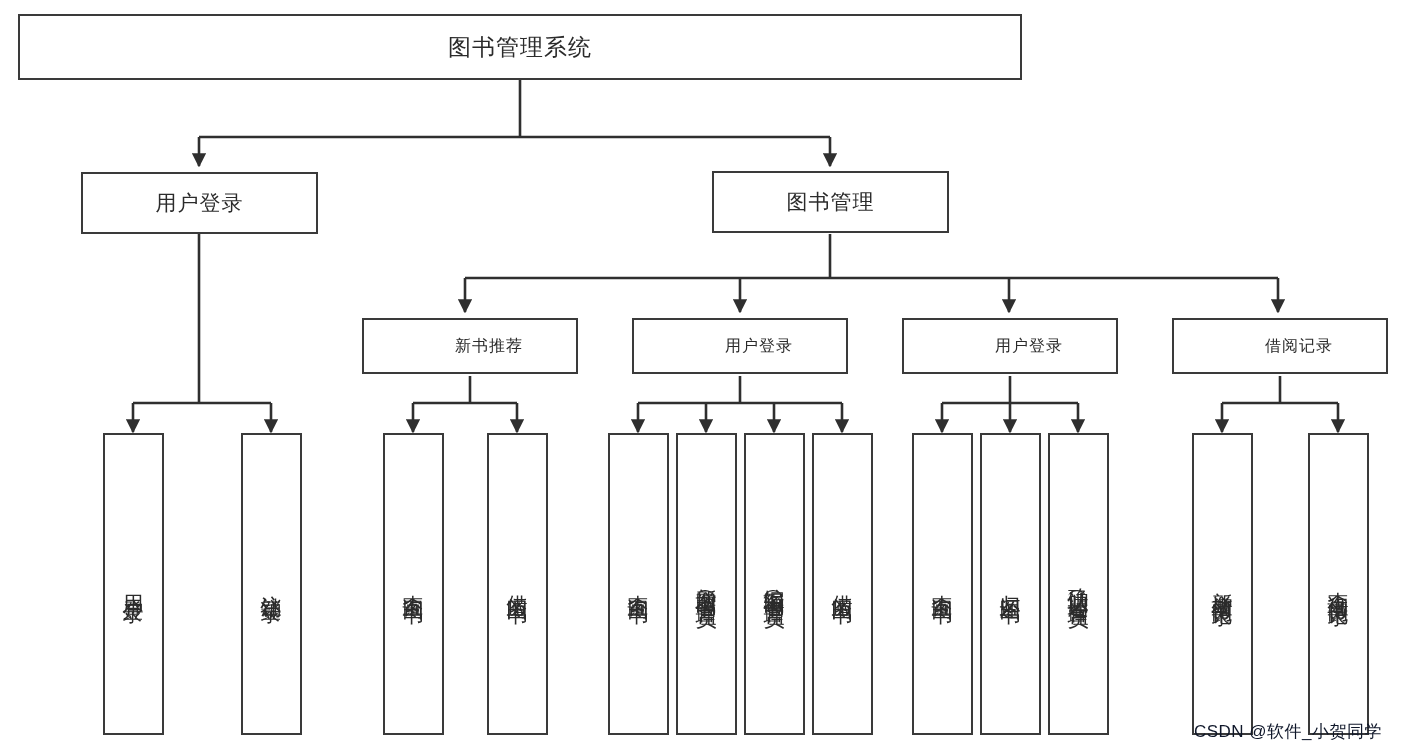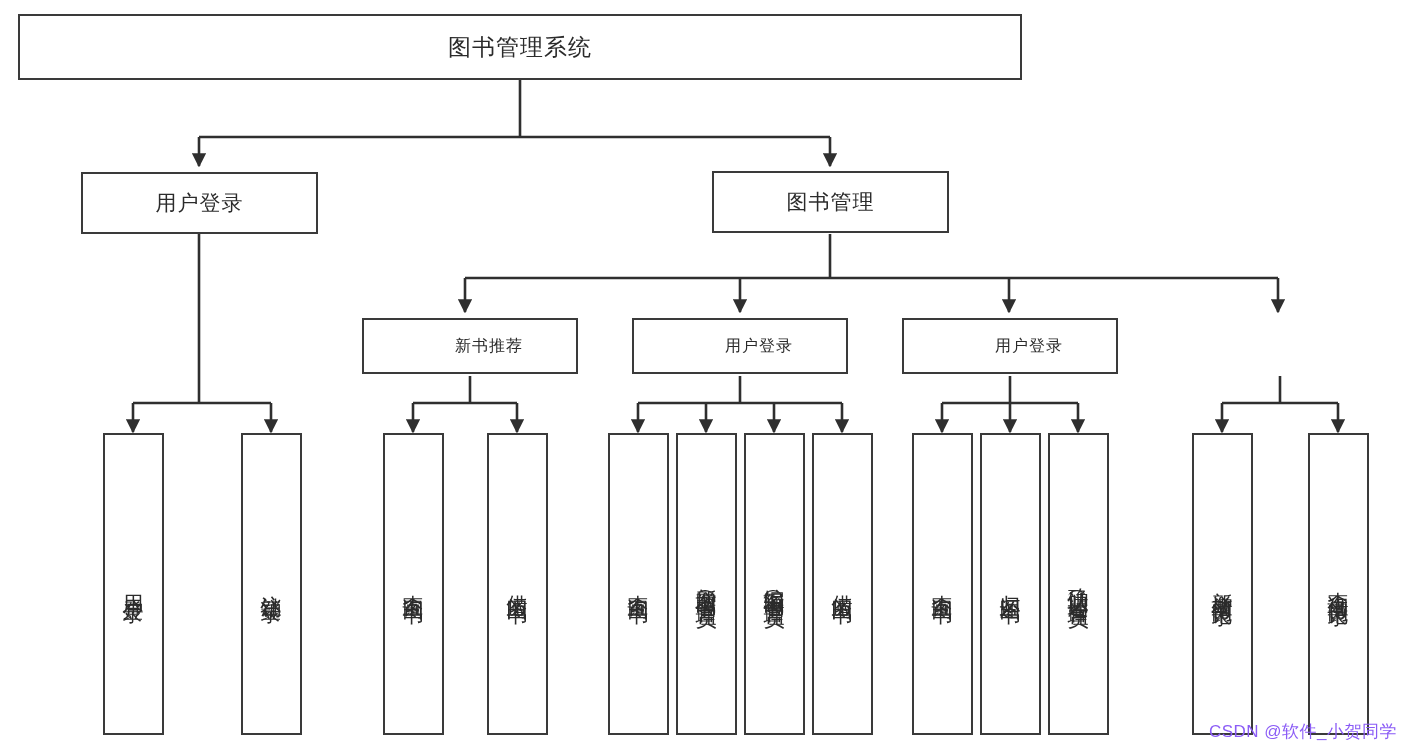--- a/index.html
+++ b/index.html
@@ -60,24 +60,24 @@
     line-height: 1;
     white-space: nowrap;
     display: block;
   }
   .htext {
     white-space: nowrap;
     letter-spacing: 1px;
   }
   #watermark {
     position: absolute;
-    right: 8px;
+    right: 23px;
     bottom: 4px;
     font-size: 17px;
-    color: #8b5cf6;
+    color: #0f172a;
     letter-spacing: 0.5px;
     z-index: 5;
     white-space: nowrap;
   }
 </style>
 </head>
 <body>
 
 <div id="canvas">
 
@@ -148,20 +148,23 @@
   </div>
 
   <div class="node level2" style="left:632px; top:318px; width:216px; height:56px;">
     <span class="htext">用户登录</span>
   </div>
 
   <div class="node level2" style="left:902px; top:318px; width:216px; height:56px;">
     <span class="htext">用户登录</span>
   </div>
 
+  <div class="node level2" style="left:1172px; top:318px; width:216px; height:56px;">
+    <span class="htext">借阅记录</span>
+  </div>
 
   <div class="node leaf" style="left:103px; top:433px; width:61px; height:302px;">
     <span class="vtext">用户登录</span>
   </div>
 
   <div class="node leaf" style="left:241px; top:433px; width:61px; height:302px;">
     <span class="vtext">注销登录</span>
   </div>
 
   <div class="node leaf" style="left:383px; top:433px; width:61px; height:302px;">

